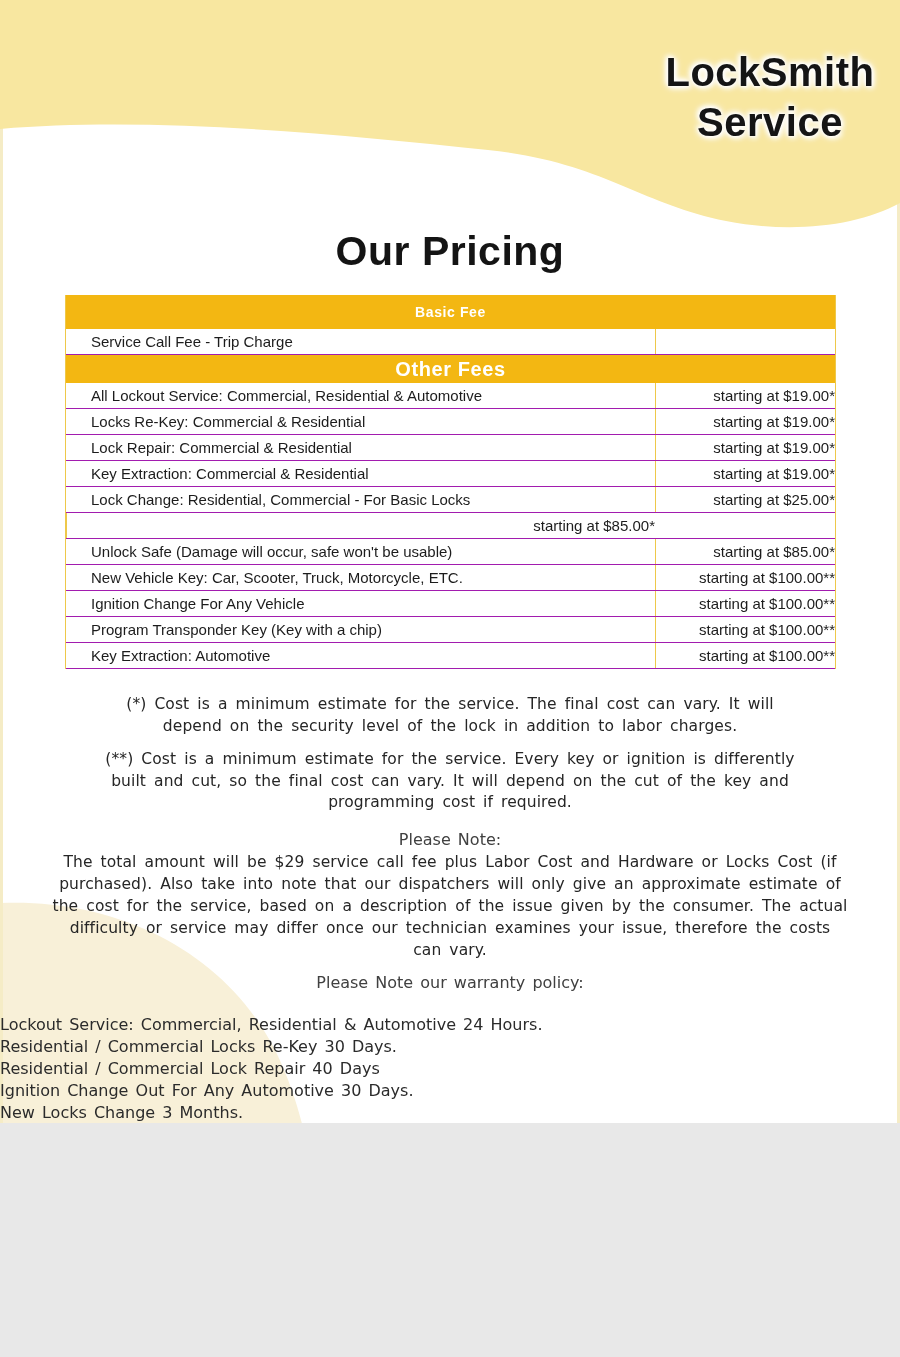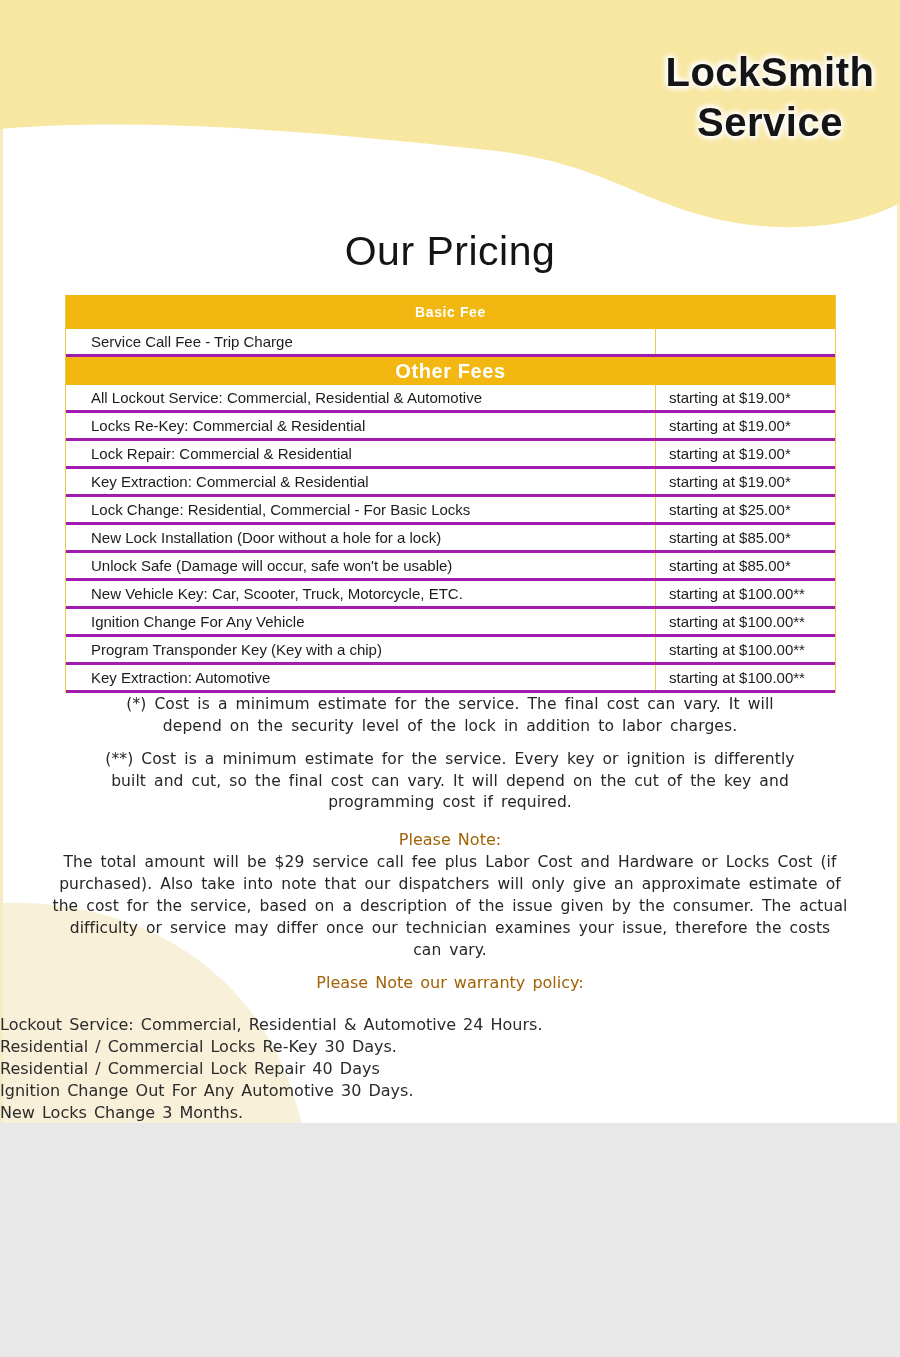--- a/index.html
+++ b/index.html
@@ -7,38 +7,38 @@
         font-family:"Liberation Sans",sans-serif;color:#212121;}
   
   .bg-svg{position:absolute;left:0;top:0;z-index:0;}
   .wave-svg{position:absolute;left:0;top:0;z-index:1;}
   
   .logo{position:absolute;top:47px;right:18px;width:224px;z-index:2;text-align:center;
         font-weight:bold;font-size:40px;line-height:50px;color:#151515;letter-spacing:0.5px;
         text-shadow:0 0 3px #fff,0 0 6px #fff,0 0 10px rgba(255,255,255,.95),2px 2px 5px rgba(255,255,255,.9),-2px -2px 5px rgba(255,255,255,.9);}
   
   .title{position:absolute;top:228px;left:0;width:100%;z-index:2;text-align:center;
-         font-size:41px;font-weight:normal;color:#141414;letter-spacing:0.5px;}
+         font-size:41px;font-weight:bold;color:#141414;letter-spacing:0.5px;}
   
   .table{position:absolute;left:65px;top:295px;width:771px;z-index:2;box-sizing:border-box;
          border-left:1px solid #eec84a;border-right:1px solid #eec84a;background:#fff;}
   .thead{background:#f3b712;color:#ffffff;text-align:center;font-weight:bold;letter-spacing:0.6px;}
   .thead.basic{height:34px;line-height:34px;font-size:14px;}
   .thead.other{height:28px;line-height:28px;font-size:20px;}
-  .trow{display:grid;grid-template-columns:589px 1fr;border-bottom:3px solid #a21caf;background:#fff;}
+  .trow{display:grid;grid-template-columns:589px 1fr;border-bottom:1px solid #a21caf;background:#fff;}
   .trow .cell{box-sizing:border-box;font-size:15px;line-height:25px;color:#1c1c1c;white-space:nowrap;overflow:hidden;}
   .trow .service{padding-left:25px;}
-  .trow .price{border-left:1px solid #eec84a;padding-left:13px;}
+  .trow .price{border-left:1px solid #eec84a;padding-left:13px;text-align:right;}
   
   .note{position:absolute;z-index:2;text-align:center;color:#262626;
         font-family:"DejaVu Sans","Liberation Sans",sans-serif;font-size:15.5px;line-height:21.5px;
         word-spacing:3px;letter-spacing:0.1px;}
   .note.star{top:694px;left:100px;width:700px;}
   .note.dstar{top:749px;left:85px;width:730px;}
-  .red-head{position:absolute;z-index:2;left:0;width:100%;text-align:center;color:#a16207;
+  .red-head{position:absolute;z-index:2;left:0;width:100%;text-align:center;color:#404040;
         font-family:"DejaVu Sans","Liberation Sans",sans-serif;font-size:16px;line-height:21px;word-spacing:2px;}
   .red-head.note-h{top:829px;}
   .red-head.warranty-h{top:972px;}
   .note.body{top:851px;left:52px;width:796px;line-height:22px;}
   .warranty-lines{position:absolute;top:1014px;left:0;width:100%;z-index:2;
         font-family:"DejaVu Sans","Liberation Sans",sans-serif;font-size:16px;line-height:22px;
         color:#2b2b2b;word-spacing:2px;}
   
   .photo{position:absolute;top:1144px;height:158px;z-index:3;}
   .photo svg{display:block;}
@@ -96,21 +96,20 @@
     </div>
     <div class="trow">
       <div class="cell service">Key Extraction: Commercial &amp; Residential</div>
       <div class="cell price">starting at $19.00*</div>
     </div>
     <div class="trow">
       <div class="cell service">Lock Change: Residential, Commercial - For Basic Locks</div>
       <div class="cell price">starting at $25.00*</div>
     </div>
     <div class="trow">
-      <div class="cell service">New Lock Installation (Door without a hole for a lock)</div>
       <div class="cell price">starting at $85.00*</div>
     </div>
     <div class="trow">
       <div class="cell service">Unlock Safe (Damage will occur, safe won't be usable)</div>
       <div class="cell price">starting at $85.00*</div>
     </div>
     <div class="trow">
       <div class="cell service">New Vehicle Key: Car, Scooter, Truck, Motorcycle, ETC.</div>
       <div class="cell price">starting at $100.00**</div>
     </div>

